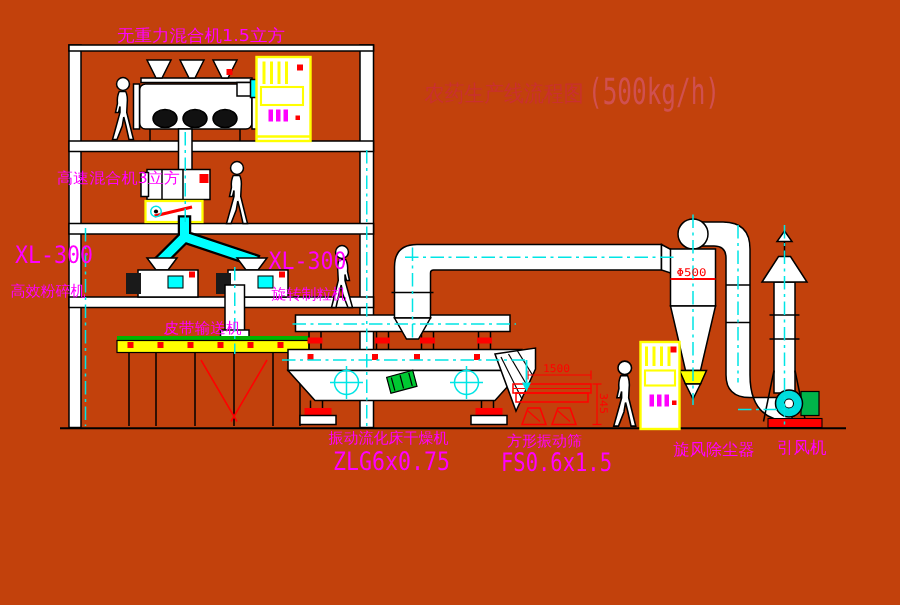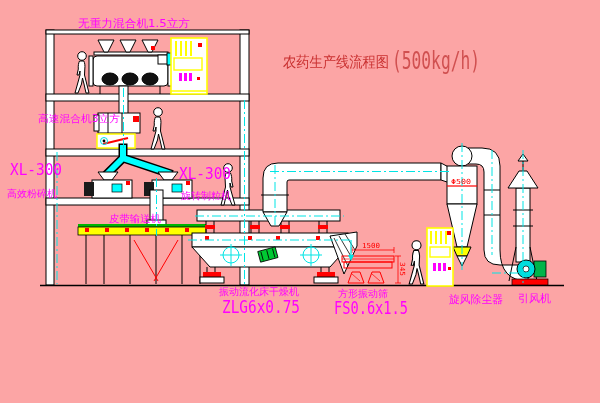--- a/index.html
+++ b/index.html
@@ -1,16 +1,16 @@
 <!DOCTYPE html>
 <html><head>
 <meta charset="utf-8">
 <style>
   html,body{margin:0;padding:0;background:#fff;}
-  #canvas{position:relative;width:600px;height:403px;background:#fca5a5;overflow:hidden;
+  #canvas{position:relative;width:600px;height:403px;background:#c2410c;overflow:hidden;
           font-family:"DejaVu Sans",sans-serif;}
   svg{position:absolute;left:0;top:0;}
   text{user-select:none;}
   .zh{font-family:"DejaVu Sans",sans-serif;}
   .cad{font-family:"DejaVu Sans Mono",monospace;}
 </style>
 </head>
 <body>
 
 <div id="canvas">

